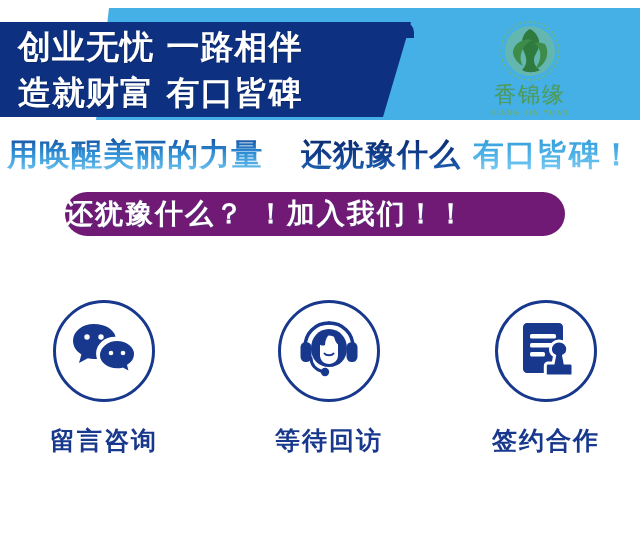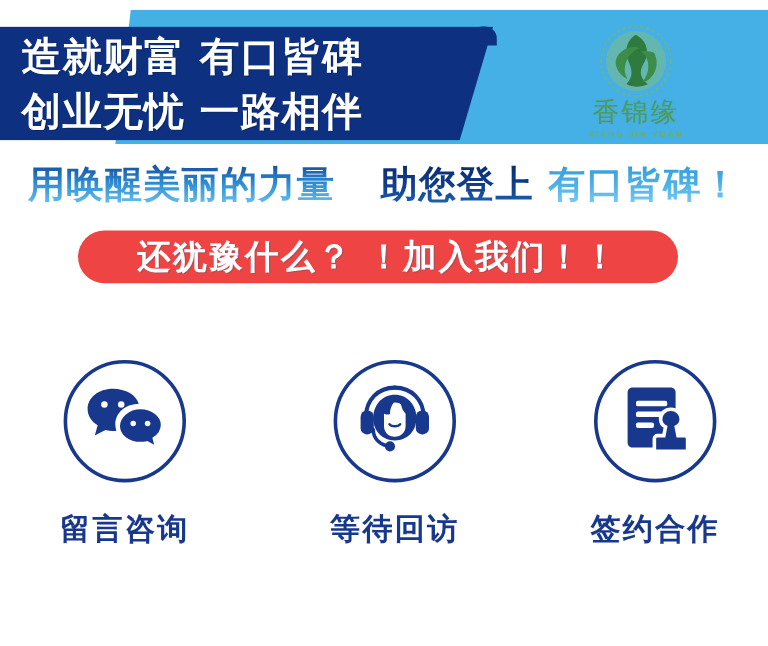--- a/index.html
+++ b/index.html
@@ -76,22 +76,22 @@
   }
   .sub-c{
     background:linear-gradient(180deg,#2f9ad8 0%,#52b4e8 55%,#7fcdf3 100%);
     -webkit-background-clip:text;background-clip:text;
     -webkit-text-fill-color:transparent;color:#52b4e8;
   }
 
   
   .cta-pill{
     position:absolute;left:65px;top:192px;width:500px;height:44px;
-    background:#ef4444;border-radius:22px;
-    display:flex;align-items:center;justify-content:center;
+    background:#701a75;border-radius:22px;
+    display:flex;align-items:center;justify-content:flex-start;
   }
   .cta-text{
     color:#ffffff;font-weight:bold;font-size:28px;letter-spacing:2px;
     white-space:nowrap;
     font-family:"DejaVu Sans","Liberation Sans",sans-serif;
     text-shadow:1px 1px 0 rgba(20,90,140,.25);
   }
 
   
   .features{position:absolute;left:16px;top:300px;width:636px;height:200px;}
@@ -116,22 +116,22 @@
 <body>
 
 <div id="stage">
 
   <div class="banner">
     <div class="banner-lightband"></div>
     <div class="banner-navy"></div>
     <div class="banner-navy-round"></div>
 
     <div class="headline-block">
+      <div class="headline-line">创业无忧  一路相伴</div>
       <div class="headline-line">造就财富  有口皆碑</div>
-      <div class="headline-line">创业无忧  一路相伴</div>
     </div>
 
     <div class="logo">
       <div class="logo-mark">
         <svg width="62" height="62" viewBox="0 0 62 62" aria-hidden="true">
           <circle cx="31" cy="31" r="29" fill="none" stroke="#6fb678" stroke-width="1.4" stroke-dasharray="2.5 2.5"></circle>
           <circle cx="31" cy="31" r="25" fill="#7dbd84" opacity="0.55"></circle>
           <path d="M31 9 c7 4 10 10 9 17 c-1 6 -5 9 -5 14 c0 5 3 8 6 10 c-6 3 -13 3 -18 0 c3 -3 5 -7 4 -12 c-1 -6 -5 -10 -4 -17 c1 -6 4 -10 8 -12 z" fill="#2f7a3e"></path>
           <path d="M16 26 c5 -6 12 -8 18 -6 c-5 2 -9 6 -11 11 c-2 5 -2 10 1 15 c-6 -3 -10 -9 -10 -14 c0 -2 1 -4 2 -6 z" fill="#3d8c4a"></path>
           <path d="M46 24 c3 5 3 12 0 17 c-2 4 -6 7 -10 8 c4 -5 6 -11 5 -17 c-1 -4 -3 -7 -6 -9 c4 -1 8 0 11 1 z" fill="#3d8c4a"></path>
@@ -139,21 +139,21 @@
         </svg>
       </div>
       <div class="logo-name">香锦缘</div>
       <div class="logo-sub">XIANG JIN YUAN</div>
     </div>
   </div>
 
   <div class="subheadline">
     <span class="sub-a">用唤醒美丽的力量</span>
     <span class="sub-gap"></span>
-    <span class="sub-b">助您登上</span>
+    <span class="sub-b">还犹豫什么</span>
     <span class="sub-c">有口皆碑！</span>
   </div>
 
   <div class="cta-pill">
     <span class="cta-text">还犹豫什么？ ！加入我们！！</span>
   </div>
 
   <div class="features">
 
     <div class="feature feature-1">

